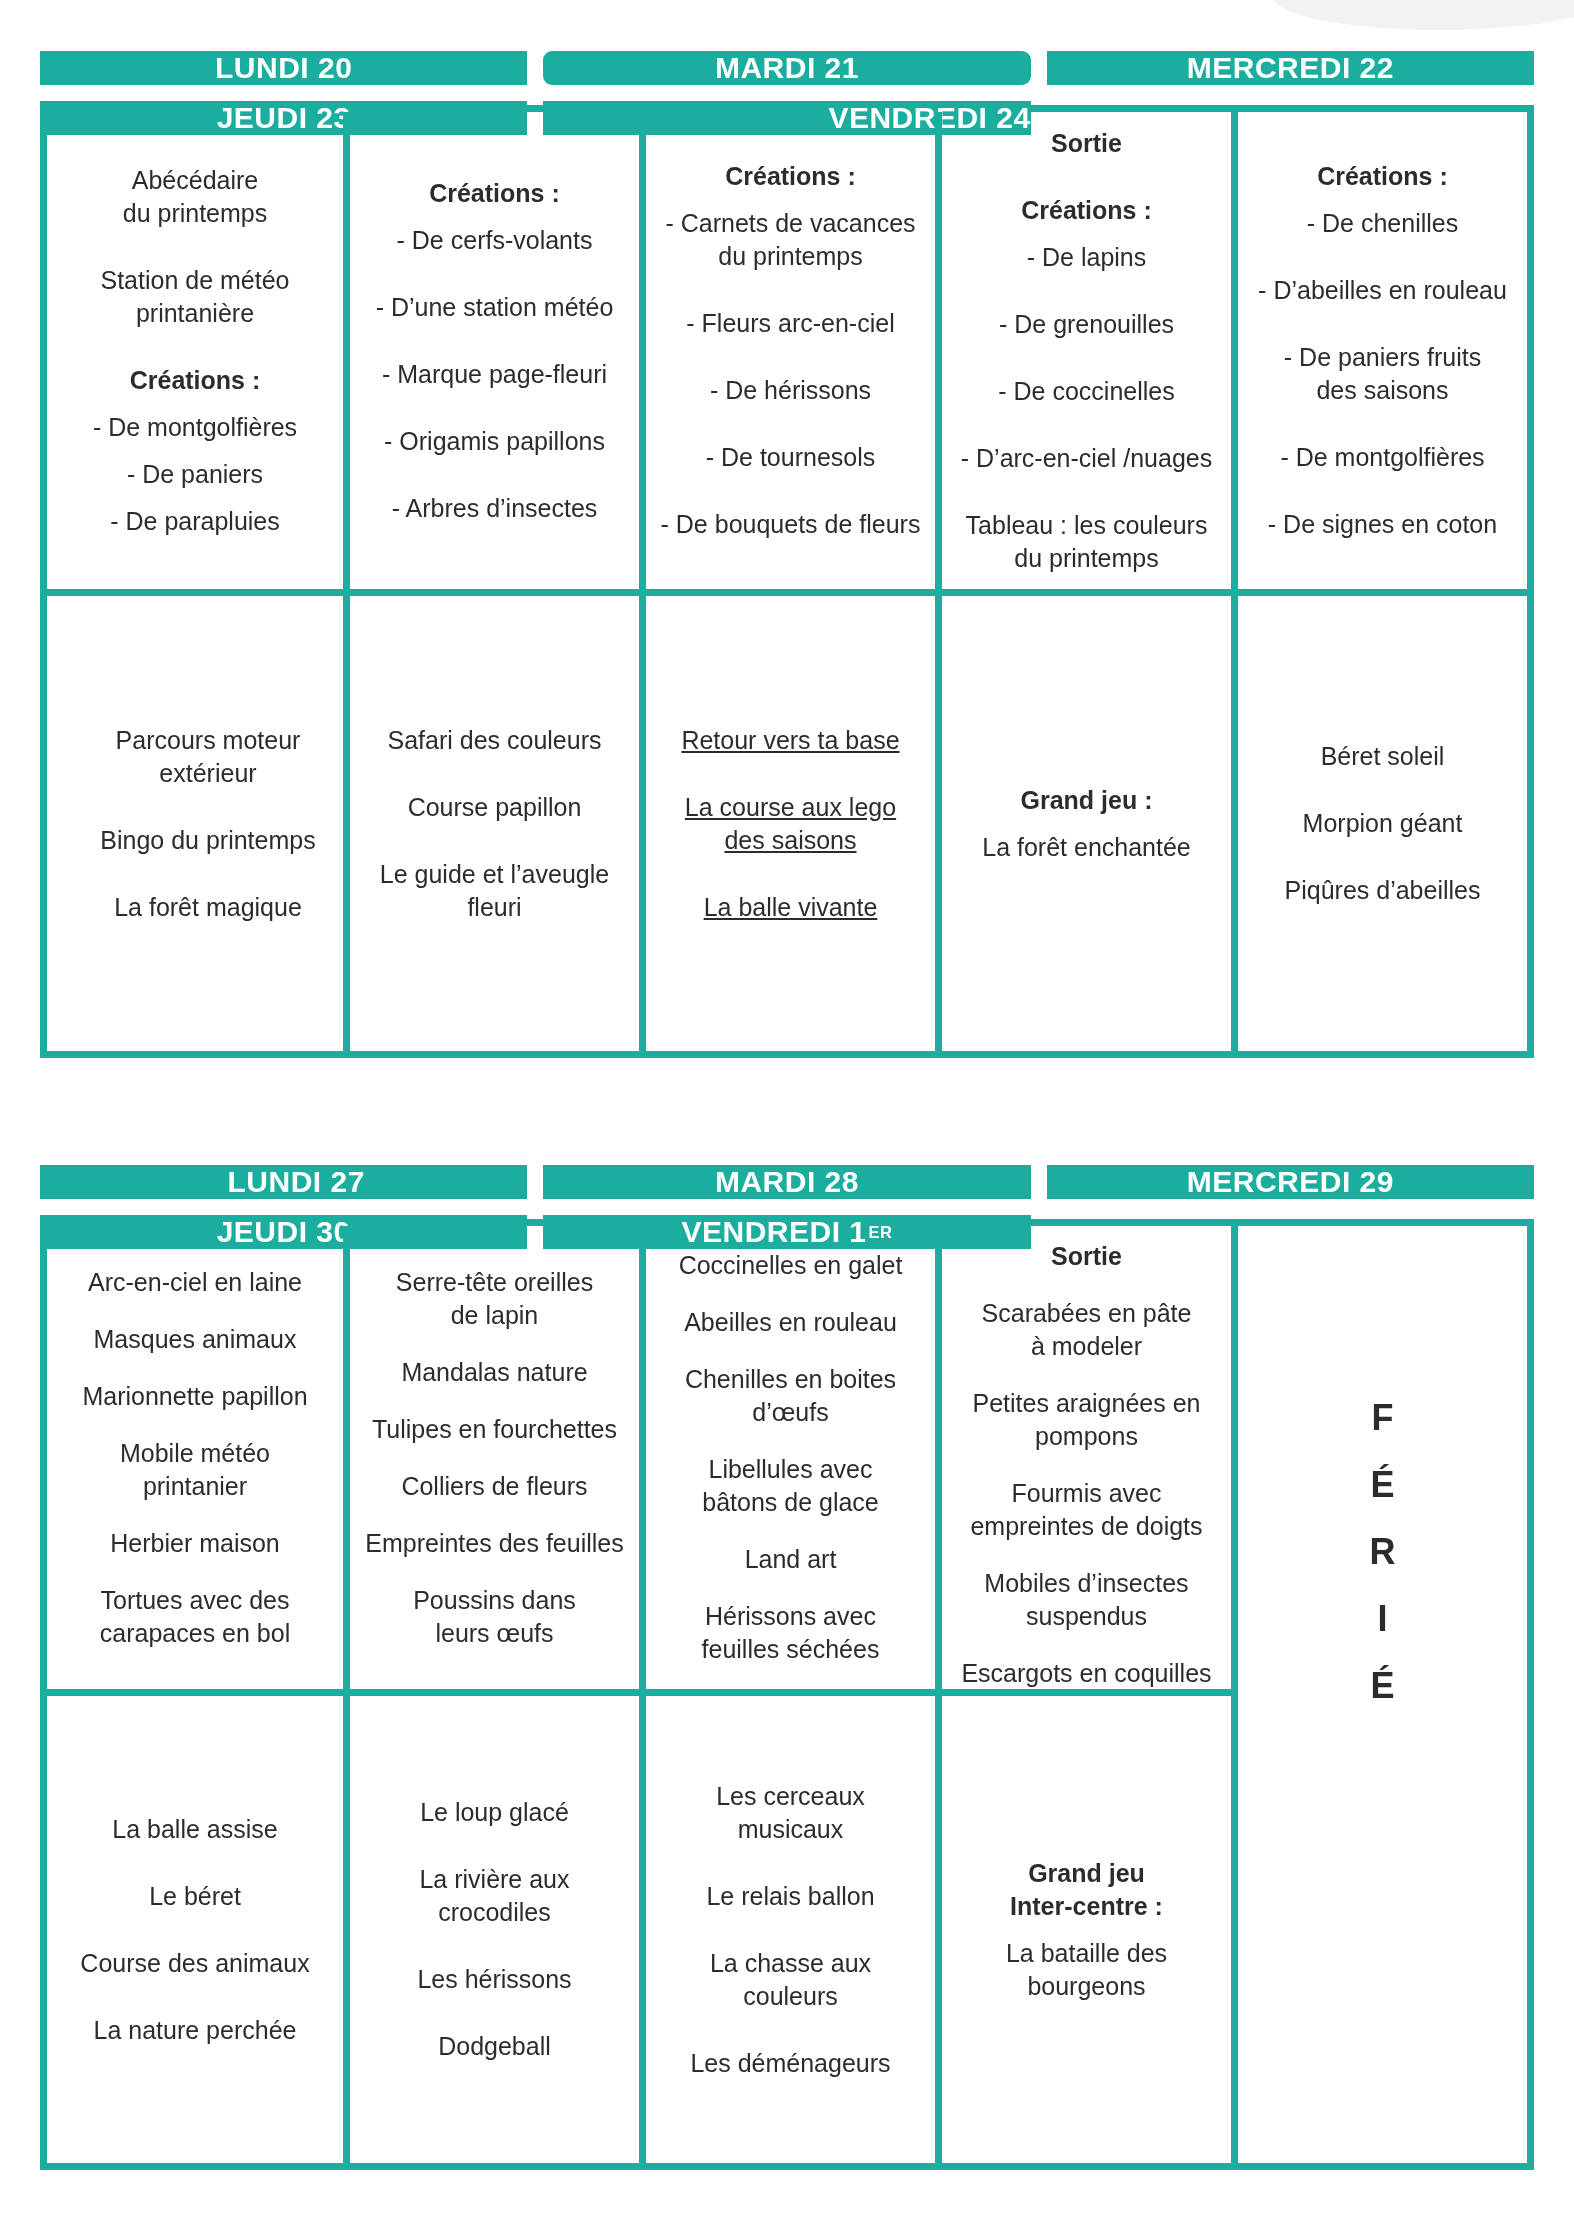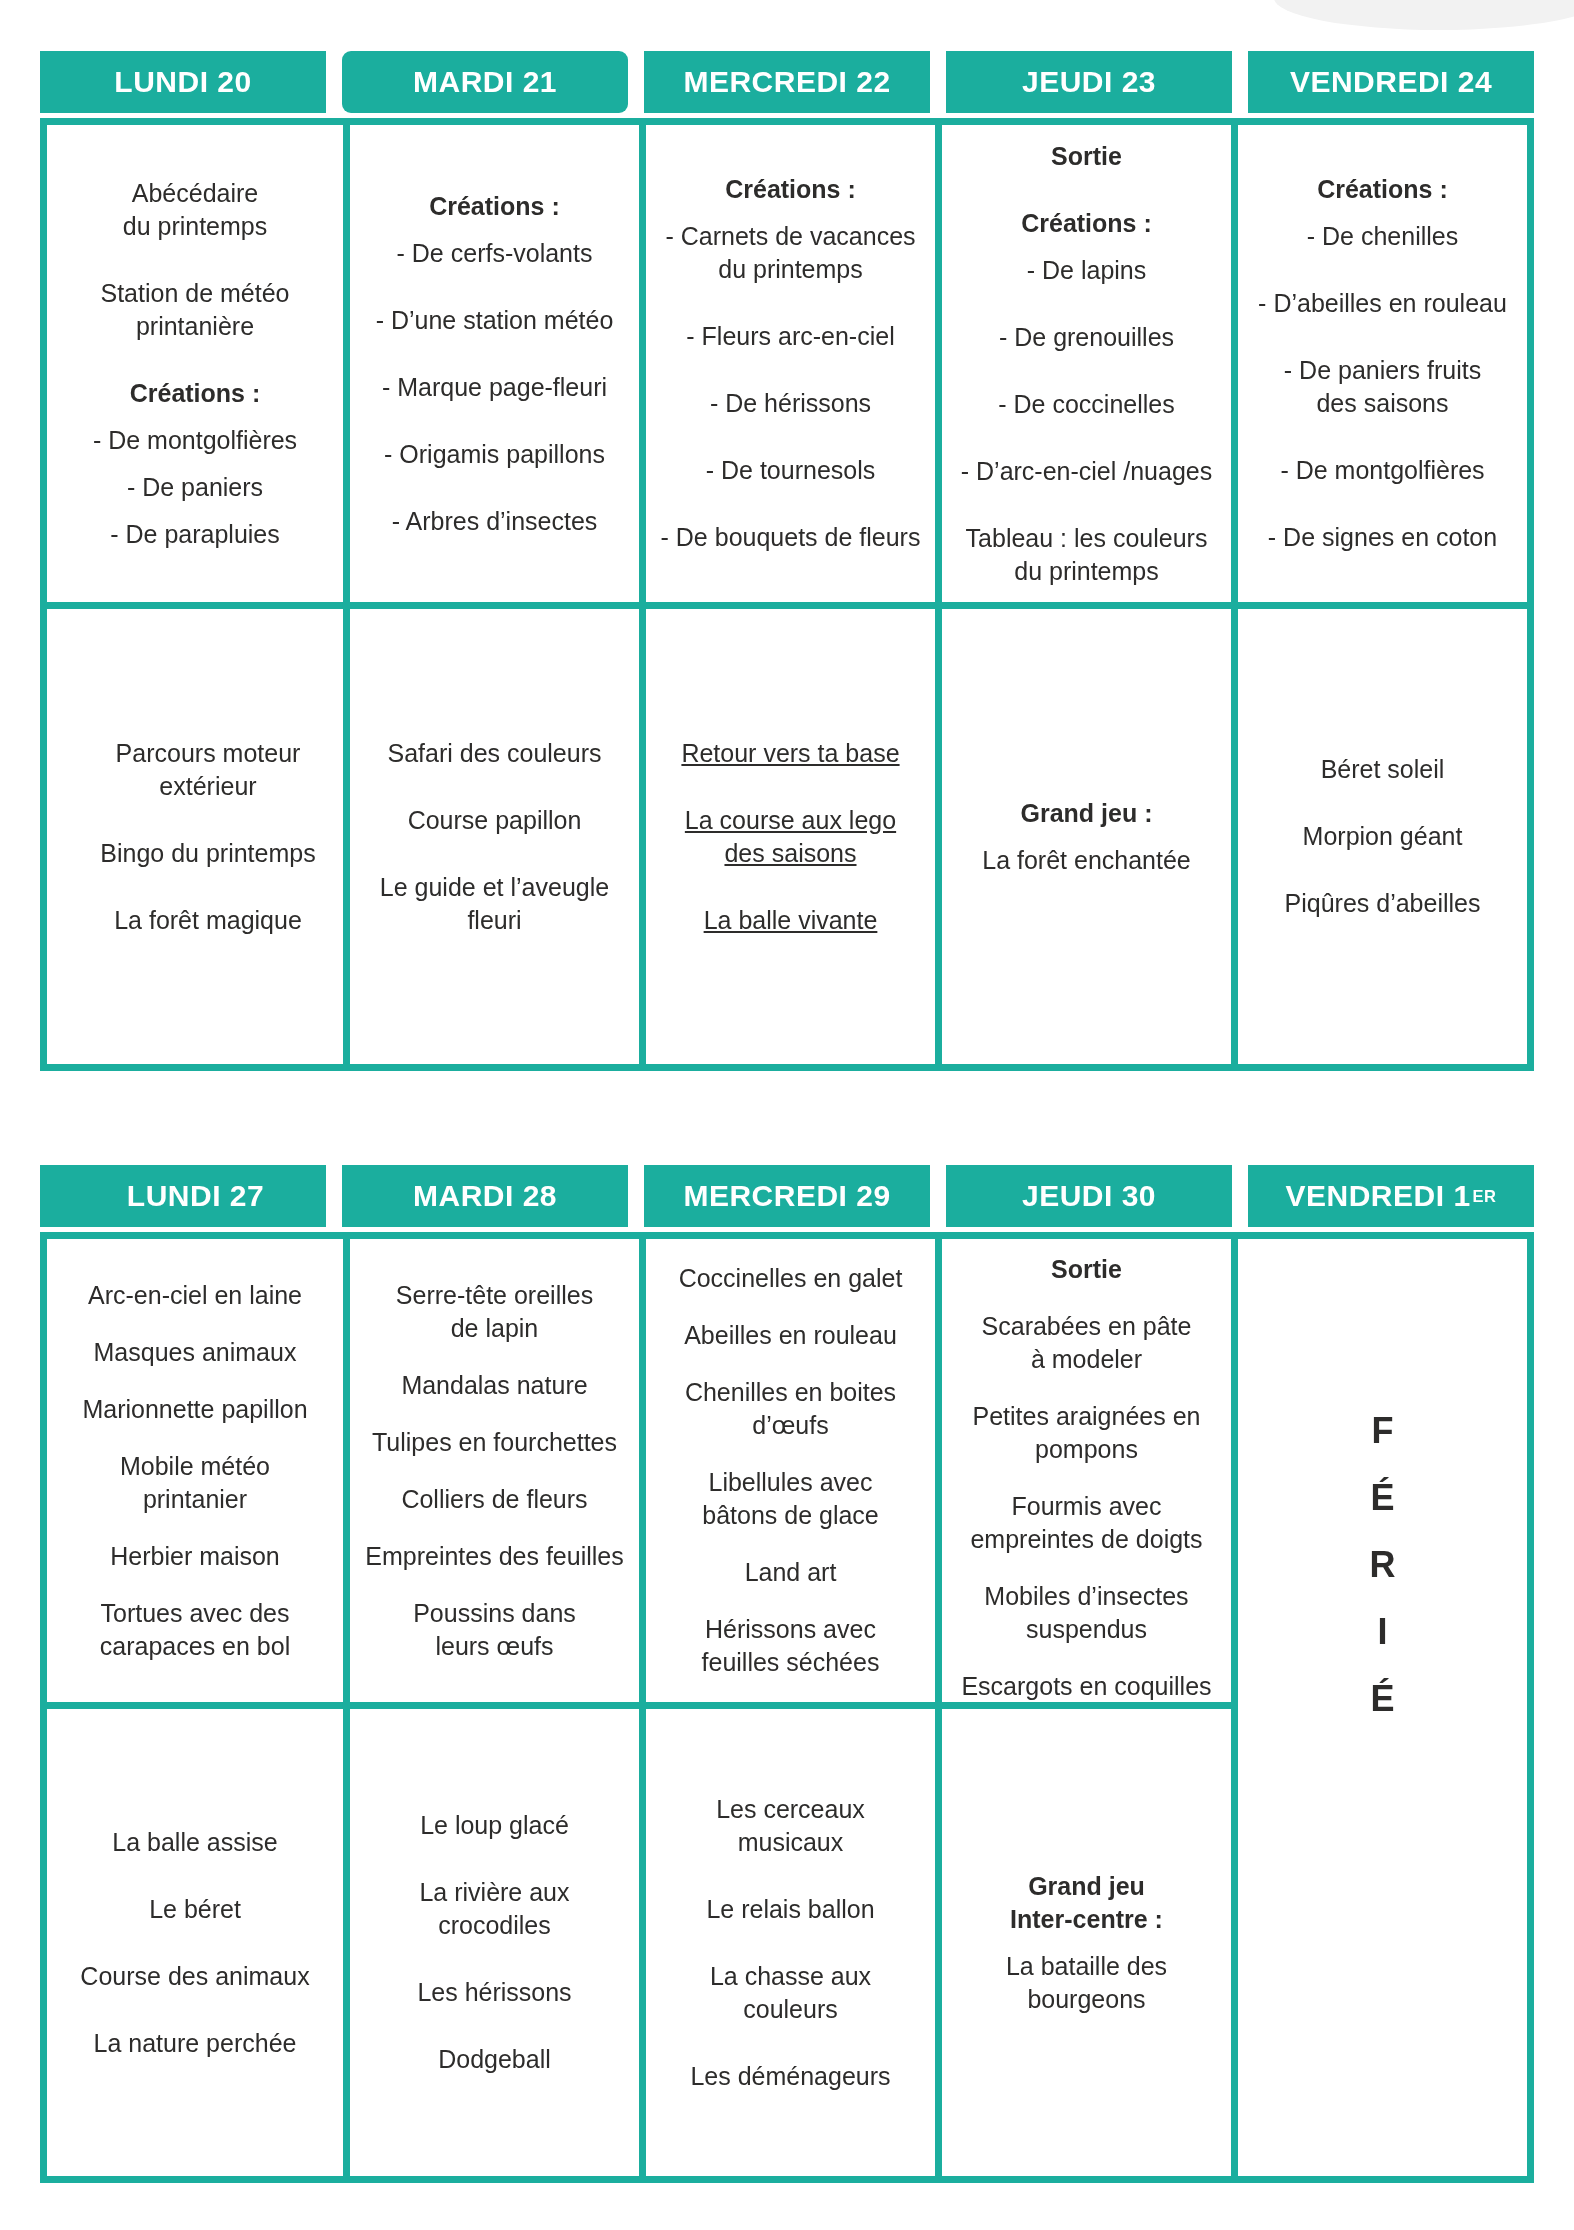--- a/index.html
+++ b/index.html
@@ -13,22 +13,22 @@
   }
   .corner-decor{
     position:absolute;top:-34px;right:-30px;width:330px;height:64px;
     background:#f2f2f2;border-radius:50%;
   }
   .week{position:absolute;left:40px;width:1494px;}
   .week-1{top:51px;}
   .week-2{top:1165px;}
 
   .header-row{
-    display:grid;grid-template-columns:repeat(5,1fr);
-    gap:16px;height:62px;margin-bottom:5px;
+    display:grid;grid-template-columns:repeat(3,1fr);
+    gap:16px;height:49px;margin-bottom:5px;
   }
   .day-header{
     display:flex;align-items:center;justify-content:center;
     color:#ffffff;font-weight:700;font-size:30px;letter-spacing:.5px;
     white-space:nowrap;
   }
   .day-header sup{font-size:.55em;line-height:0;margin-left:2px;}
 
   .body-grid{
     display:grid;grid-template-columns:repeat(5,1fr);
@@ -66,21 +66,21 @@
         </div>
         <div class="day-header" style="background: rgb(27, 174, 158); border-radius: 9px;">
           <span>MARDI 21</span>
         </div>
         <div class="day-header" style="background: rgb(27, 174, 158);">
           <span>MERCREDI 22</span>
         </div>
         <div class="day-header" style="background: rgb(27, 174, 158);">
           <span>JEUDI 23</span>
         </div>
-        <div class="day-header" style="background: rgb(27, 174, 158);">
+        <div class="day-header" style="background: rgb(27, 174, 158); justify-content: flex-end;">
           <span>VENDREDI 24</span>
         </div>
       </div>
     <div class="body-grid" style="border: 7px solid rgb(27, 174, 158);">
         <div class="cell row-0">
           <div class="cell-content">
             <div class="group">
               <div class="para">Abécédaire
 du printemps</div>
             </div>

